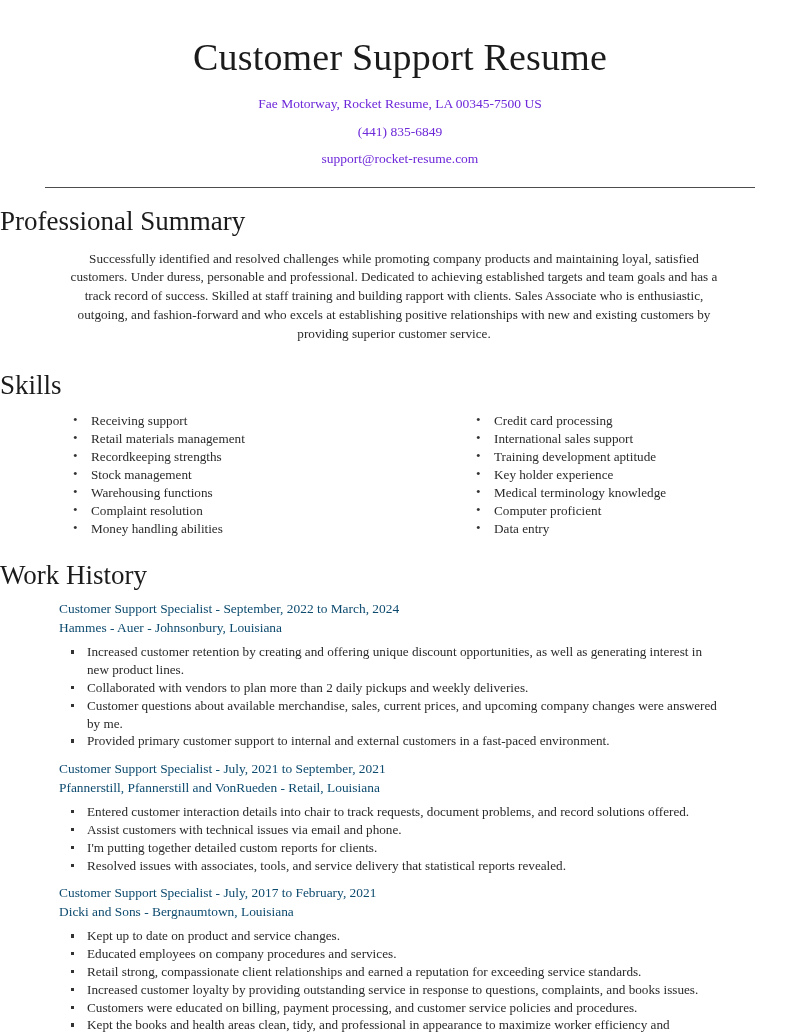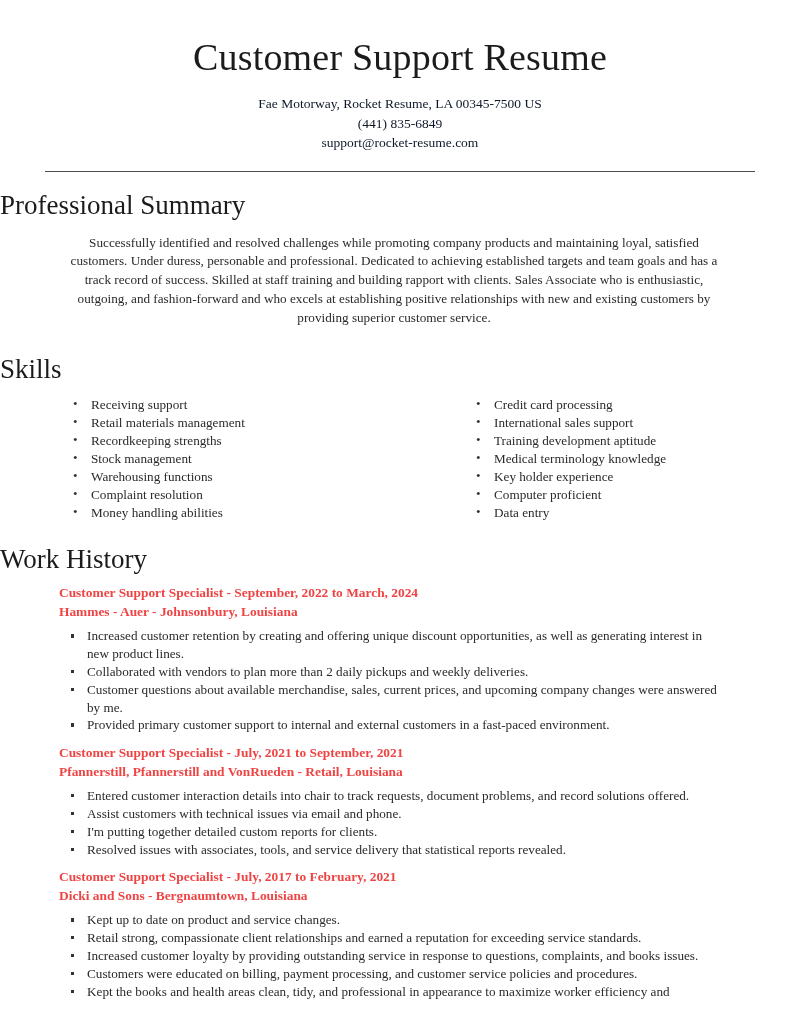--- a/index.html
+++ b/index.html
@@ -34,22 +34,22 @@
     font-size: 38px;
     font-weight: 400;
     letter-spacing: 0.2px;
     line-height: 46px;
     margin: 0 0 14px 0;
     color: #1b1b1b;
   }
   .contact-line {
     font-size: 13.5px;
     line-height: 19.5px;
-    color: #0f172a;
-    margin: 0;
+    color: #6d28d9;
+    margin: 8px;
   }
 
   
   .divider {
     margin: 18px auto 0 auto;
     width: 710px;
     height: 0;
     border: none;
     border-top: 1.4px solid #4d4d4d;
   }
@@ -120,23 +120,23 @@
   .jobs {
     padding-left: 59px;
     padding-top: 4px;
   }
   .job {
     margin-bottom: 9px;
   }
   .job-title-line,
   .job-company-line {
     font-size: 13.4px;
-    font-weight: 700;
+    font-weight: 400;
     line-height: 19px;
-    color: #ef4444;
+    color: #0c4a6e;
     margin: 0;
   }
   ul.job-bullets {
     margin: 6px 0 0 0;
     padding: 0 0 0 18px;
     list-style: none;
   }
   ul.job-bullets li {
     position: relative;
     font-size: 13.2px;
@@ -189,22 +189,22 @@
           <li>Warehousing functions</li>
           <li>Complaint resolution</li>
           <li>Money handling abilities</li>
         </ul>
       </div>
       <div class="skills-col right">
         <ul class="skill-list">
           <li>Credit card processing</li>
           <li>International sales support</li>
           <li>Training development aptitude</li>
+          <li>Key holder experience</li>
           <li>Medical terminology knowledge</li>
-          <li>Key holder experience</li>
           <li>Computer proficient</li>
           <li>Data entry</li>
         </ul>
       </div>
     </div>
   </div>
 
   <div class="section">
     <h2 class="section-heading">Work History</h2>
     <div class="jobs">
@@ -229,20 +229,21 @@
           <li>I'm putting together detailed custom reports for clients.</li>
           <li>Resolved issues with associates, tools, and service delivery that statistical reports revealed.</li>
         </ul>
       </div>
 
       <div class="job">
         <p class="job-title-line">Customer Support Specialist - July, 2017 to February, 2021</p>
         <p class="job-company-line">Dicki and Sons - Bergnaumtown, Louisiana</p>
         <ul class="job-bullets">
           <li>Kept up to date on product and service changes.</li>
+          <li>Educated employees on company procedures and services.</li>
           <li>Retail strong, compassionate client relationships and earned a reputation for exceeding service standards.</li>
           <li>Increased customer loyalty by providing outstanding service in response to questions, complaints, and books issues.</li>
           <li>Customers were educated on billing, payment processing, and customer service policies and procedures.</li>
           <li>Kept the books and health areas clean, tidy, and professional in appearance to maximize worker efficiency and</li>
         </ul>
       </div>
 
     </div>
   </div>
 

